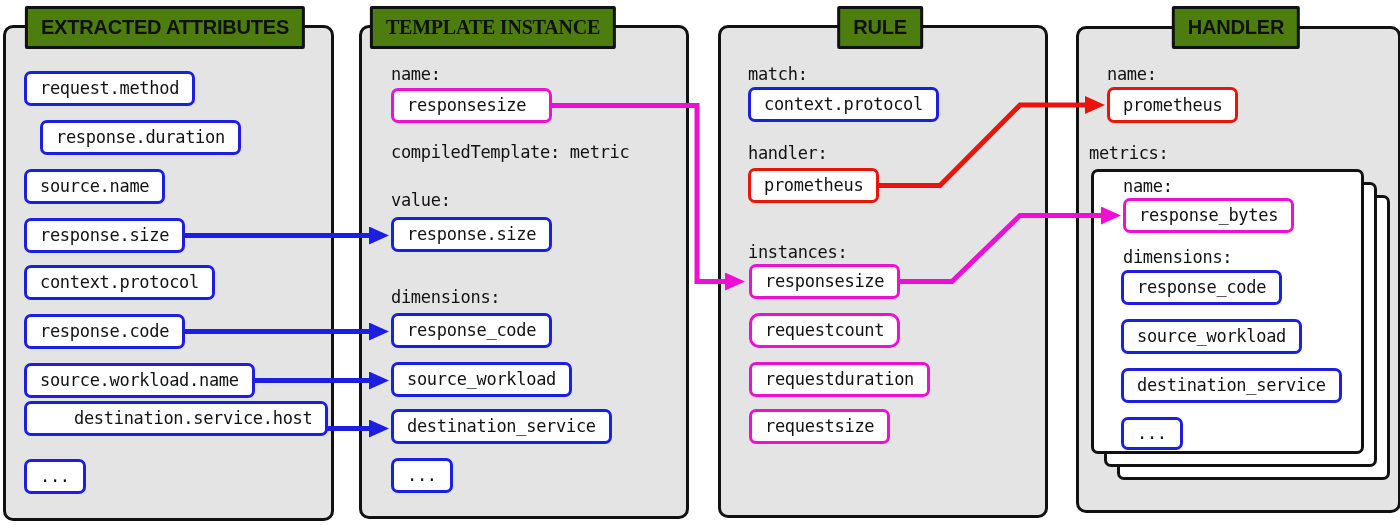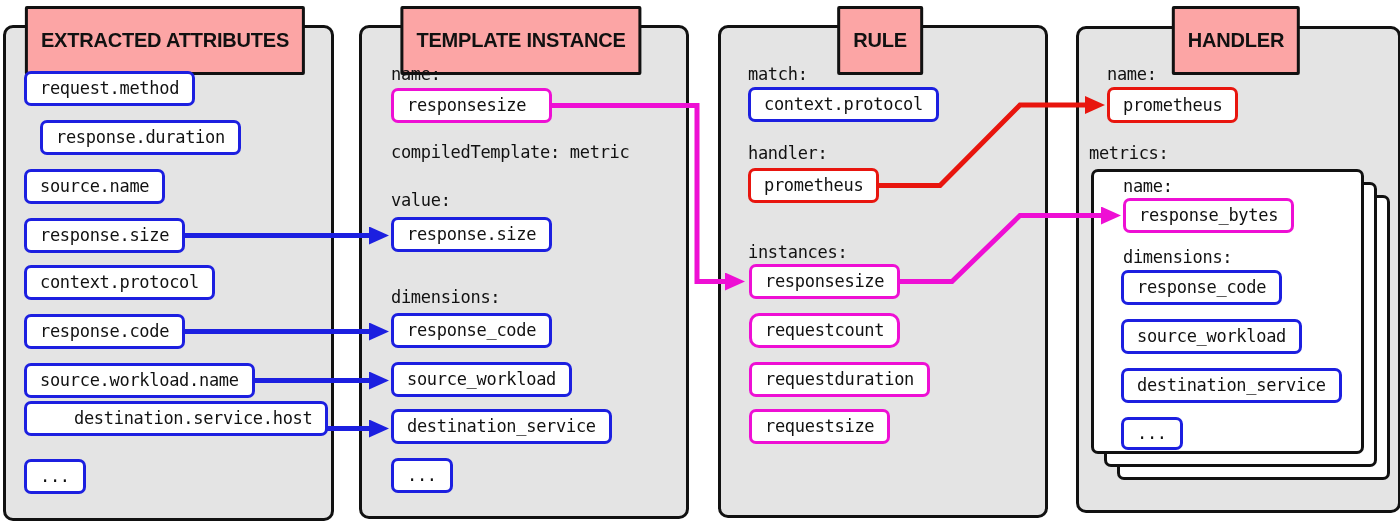--- a/index.html
+++ b/index.html
@@ -1,22 +1,22 @@
 <!DOCTYPE html>
 <html><head>
 <meta charset="utf-8">
 <style>
   html,body{margin:0;padding:0;background:#fff;}
   #canvas{position:relative;width:1400px;height:525px;background:#fff;overflow:hidden;
           font-family:"DejaVu Sans Mono",monospace;}
   .panel{position:absolute;background:#e4e4e4;border:3px solid #111;border-radius:10px;z-index:1;}
   .card{position:absolute;background:#fff;border:3px solid #111;border-radius:7px;z-index:2;}
   .arrows{position:absolute;left:0;top:0;z-index:3;}
-  .ptitle{position:absolute;top:6px;transform:translateX(-50%);background:#fca5a5;border:3px solid #111;
-          border-radius:2px;padding:20px 13px;font-family:"Liberation Sans",sans-serif;
+  .ptitle{position:absolute;top:6px;transform:translateX(-50%);background:#4d7c0f;border:3px solid #111;
+          border-radius:2px;padding:7px 13px;font-family:"Liberation Sans",sans-serif;
           font-weight:700;font-size:20px;letter-spacing:-0.2px;color:#111;white-space:nowrap;z-index:4;}
   .label{position:absolute;font-size:17px;letter-spacing:-0.3px;color:#111;
          line-height:20px;white-space:nowrap;z-index:4;}
   .box{position:absolute;box-sizing:border-box;height:35px;line-height:29px;padding:0 13px;
        background:#fff;border:3px solid #1c1fe0;border-radius:7px;font-size:17px;
        letter-spacing:-0.3px;color:#111;white-space:nowrap;z-index:4;}
   .b-magenta{border-color:#ee0fd4;}
   .b-red{border-color:#e8150e;}
   .arr{fill:none;stroke-linejoin:miter;}
   .arr-blue{stroke:#1c1fe0;}
@@ -52,21 +52,21 @@
     <path class="arr arr-blue" stroke-width="5" marker-end="url(#ah-blue)" d="M181 235.5 H382"></path>
     <path class="arr arr-blue" stroke-width="5" marker-end="url(#ah-blue)" d="M181 331.5 H382"></path>
     <path class="arr arr-blue" stroke-width="5" marker-end="url(#ah-blue)" d="M250 380.5 H382"></path>
     <path class="arr arr-blue" stroke-width="5" marker-end="url(#ah-blue)" d="M290 428.5 H382"></path>
     <path class="arr arr-magenta" stroke-width="5" marker-end="url(#ah-magenta)" d="M548 105.5 H697 V281.5 H738"></path>
     <path class="arr arr-magenta" stroke-width="5" marker-end="url(#ah-magenta)" d="M893 281.5 H952 L1020 215.5 H1114"></path>
     <path class="arr arr-red" stroke-width="5" marker-end="url(#ah-red)" d="M872 185.5 H940 L1020 105 H1098"></path>
   </svg>
 
   <div class="ptitle" style="left:165px;">EXTRACTED ATTRIBUTES</div>
-  <div class="ptitle" style="left:521px;">TEMPLATE INSTANCE</div>
+  <div class="ptitle" style="left:493px;font-family:Liberation Serif, serif;">TEMPLATE INSTANCE</div>
   <div class="ptitle" style="left:880px;">RULE</div>
   <div class="ptitle" style="left:1236px;">HANDLER</div>
 
   <div class="box" style="left:24px;top:71px;">request.method</div>
   <div class="box" style="left:40px;top:120px;">response.duration</div>
   <div class="box" style="left:24px;top:169px;">source.name</div>
   <div class="box" style="left:24px;top:218px;">response.size</div>
   <div class="box" style="left:24px;top:265px;">context.protocol</div>
   <div class="box" style="left:24px;top:314px;">response.code</div>
   <div class="box" style="left:24px;top:363px;">source.workload.name</div>

